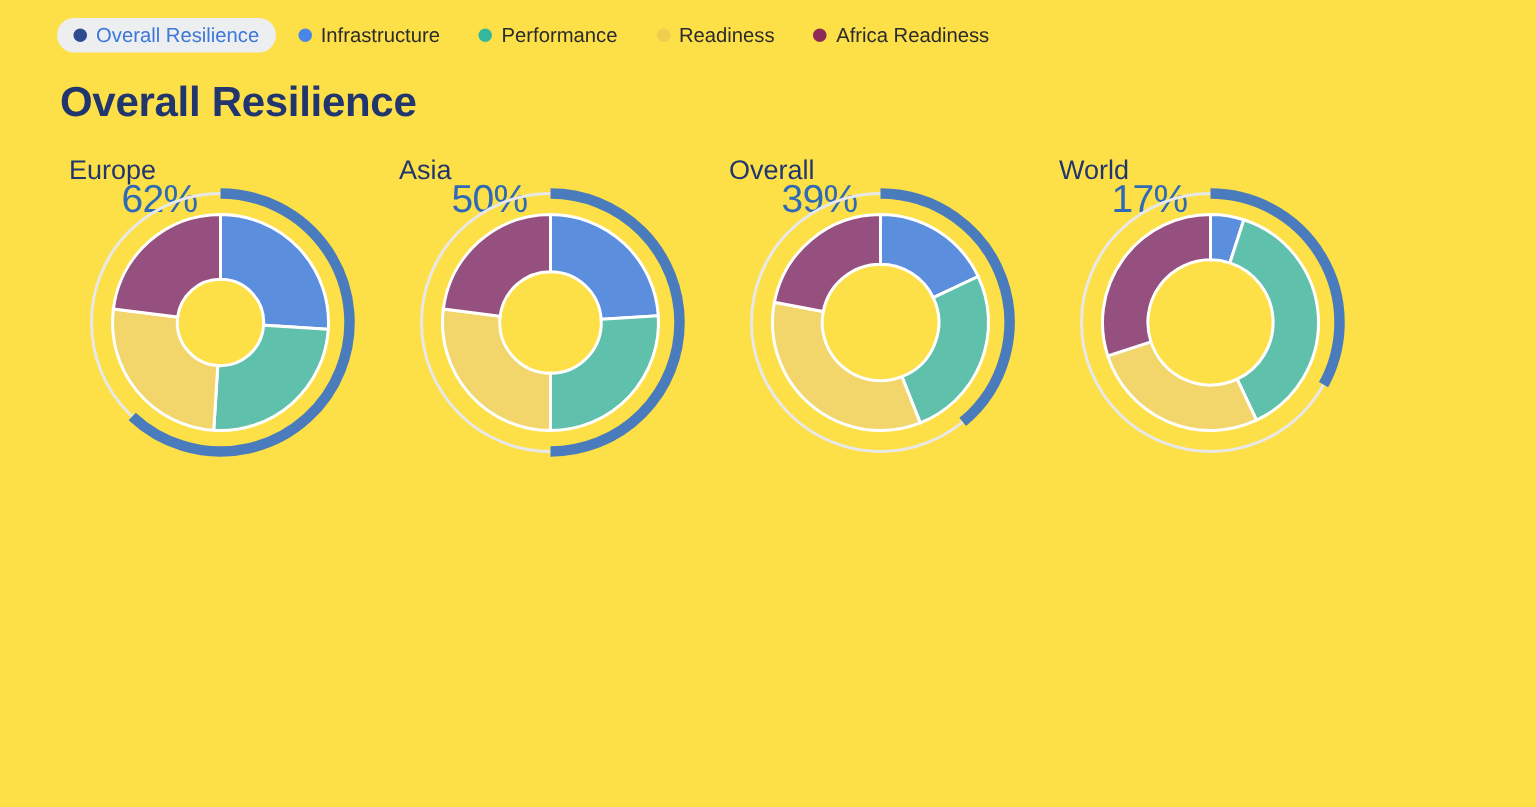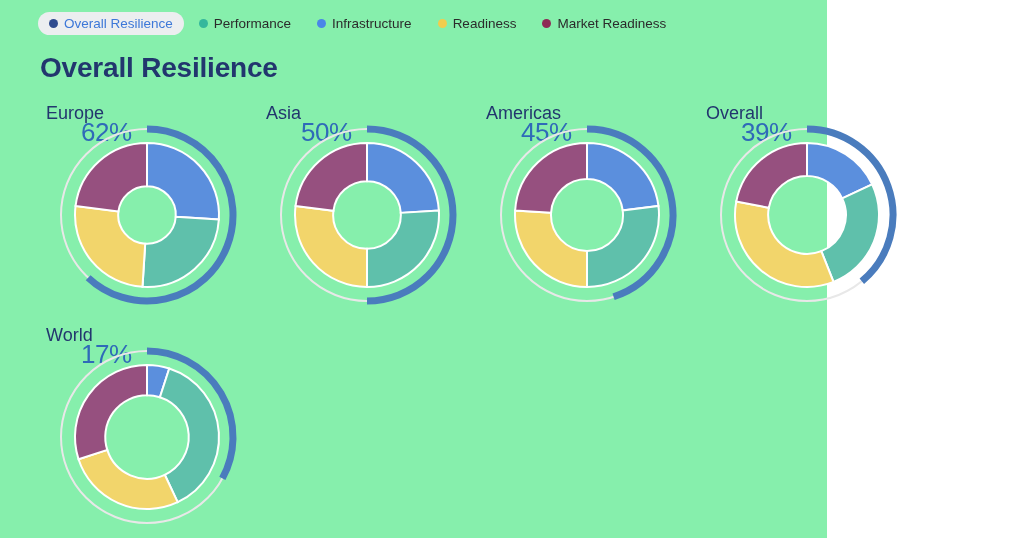--- a/index.html
+++ b/index.html
@@ -2,21 +2,21 @@
 <html><head>
 <meta charset="utf-8">
 <style>
   * { box-sizing: border-box; margin: 0; padding: 0; }
   html, body {
     width: 1024px; height: 538px;
     background: #ffffff;
     font-family: "Liberation Sans", "DejaVu Sans", sans-serif;
     overflow: hidden;
   }
-  #app { position: relative; width: 827px; height: 538px; background: #86efac; text-decoration: underline; }
+  #app { position: relative; width: 1024px; height: 538px; background: #fde047; text-decoration: underline; }
 
   
   .legend {
     position: absolute;
     left: 38px; top: 12px;
     display: flex; align-items: center;
     gap: 4px;
   }
   .legend-item {
     display: flex; align-items: center;
@@ -89,34 +89,34 @@
 <body>
 
 <div id="app">
 
   <div class="legend" id="legend">
       <div class="legend-item active">
         <span class="legend-dot" style="background: rgb(47, 75, 143);"></span>
         <span>Overall Resilience</span>
       </div>
       <div class="legend-item">
+        <span class="legend-dot" style="background: rgb(74, 134, 232);"></span>
+        <span>Infrastructure</span>
+      </div>
+      <div class="legend-item">
         <span class="legend-dot" style="background: rgb(53, 183, 156);"></span>
         <span>Performance</span>
-      </div>
-      <div class="legend-item">
-        <span class="legend-dot" style="background: rgb(74, 134, 232);"></span>
-        <span>Infrastructure</span>
       </div>
       <div class="legend-item">
         <span class="legend-dot" style="background: rgb(241, 205, 78);"></span>
         <span>Readiness</span>
       </div>
       <div class="legend-item">
         <span class="legend-dot" style="background: rgb(142, 42, 85);"></span>
-        <span>Market Readiness</span>
+        <span>Africa Readiness</span>
       </div>
     </div>
 
   <div class="page-title">Overall Resilience</div>
 
   <div class="grid" id="grid">
       <div class="cell">
         <div class="cell-label">Europe</div>
         <div class="cell-value">62%</div>
         <div class="cell-chart">
@@ -134,34 +134,20 @@
         <div class="cell-label">Asia</div>
         <div class="cell-value">50%</div>
         <div class="cell-chart">
           <svg viewBox="0 0 186 186">
             <circle cx="93" cy="93" r="86" fill="none" stroke="#e8e8e8" stroke-width="2"></circle>
             <path d="M 93 7 A 86 86 0 0 1 93 179" fill="none" stroke="#4a7cbd" stroke-width="7" stroke-linecap="butt"></path>
             <path d="M 93 21 A 72 72 0 0 1 164.85792444683557 88.47908259388943 L 126.77322449001271 90.87516881912804 A 33.839999999999996 33.839999999999996 0 0 0 93 59.160000000000004 Z" fill="#5b8fdd" stroke="#ffffff" stroke-width="2"></path>
             <path d="M 164.85792444683557 88.47908259388943 A 72 72 0 0 1 93 165 L 93 126.84 A 33.839999999999996 33.839999999999996 0 0 0 126.77322449001271 90.87516881912804 Z" fill="#5fc0ab" stroke="#ffffff" stroke-width="2"></path>
             <path d="M 93 165 A 72 72 0 0 1 21.56774150535759 83.97600718337013 L 59.42683850751807 88.75872337618395 A 33.839999999999996 33.839999999999996 0 0 0 93 126.84 Z" fill="#f2d56b" stroke="#ffffff" stroke-width="2"></path>
             <path d="M 21.56774150535759 83.97600718337013 A 72 72 0 0 1 92.99999999999999 21 L 93 59.160000000000004 A 33.839999999999996 33.839999999999996 0 0 0 59.42683850751807 88.75872337618395 Z" fill="#96507f" stroke="#ffffff" stroke-width="2"></path>
-          </svg>
-        </div>
-      </div>
-      <div class="cell">
-        <div class="cell-label">Americas</div>
-        <div class="cell-value">45%</div>
-        <div class="cell-chart">
-          <svg viewBox="0 0 186 186">
-            <circle cx="93" cy="93" r="86" fill="none" stroke="#e8e8e8" stroke-width="2"></circle>
-            <path d="M 93 7 A 86 86 0 0 1 119.57546151624548 174.7908604013832" fill="none" stroke="#4a7cbd" stroke-width="7" stroke-linecap="butt"></path>
-            <path d="M 93 21 A 72 72 0 0 1 164.4322584946424 83.97600718337009 L 128.7161292473212 88.48800359168504 A 36 36 0 0 0 93 57 Z" fill="#5b8fdd" stroke="#ffffff" stroke-width="2"></path>
-            <path d="M 164.4322584946424 83.97600718337009 A 72 72 0 0 1 93 165 L 93 129 A 36 36 0 0 0 128.7161292473212 88.48800359168504 Z" fill="#5fc0ab" stroke="#ffffff" stroke-width="2"></path>
-            <path d="M 93 165 A 72 72 0 0 1 21.142075553164446 88.47908259388944 L 57.07103777658222 90.73954129694472 A 36 36 0 0 0 93 129 Z" fill="#f2d56b" stroke="#ffffff" stroke-width="2"></path>
-            <path d="M 21.142075553164446 88.47908259388944 A 72 72 0 0 1 92.99999999999999 21 L 93 57 A 36 36 0 0 0 57.07103777658222 90.73954129694472 Z" fill="#96507f" stroke="#ffffff" stroke-width="2"></path>
           </svg>
         </div>
       </div>
       <div class="cell">
         <div class="cell-label">Overall</div>
         <div class="cell-value">39%</div>
         <div class="cell-chart">
           <svg viewBox="0 0 186 186">
             <circle cx="93" cy="93" r="86" fill="none" stroke="#e8e8e8" stroke-width="2"></circle>
             <path d="M 93 7 A 86 86 0 0 1 147.8184631183873 159.26413887871786" fill="none" stroke="#4a7cbd" stroke-width="7" stroke-linecap="butt"></path>

